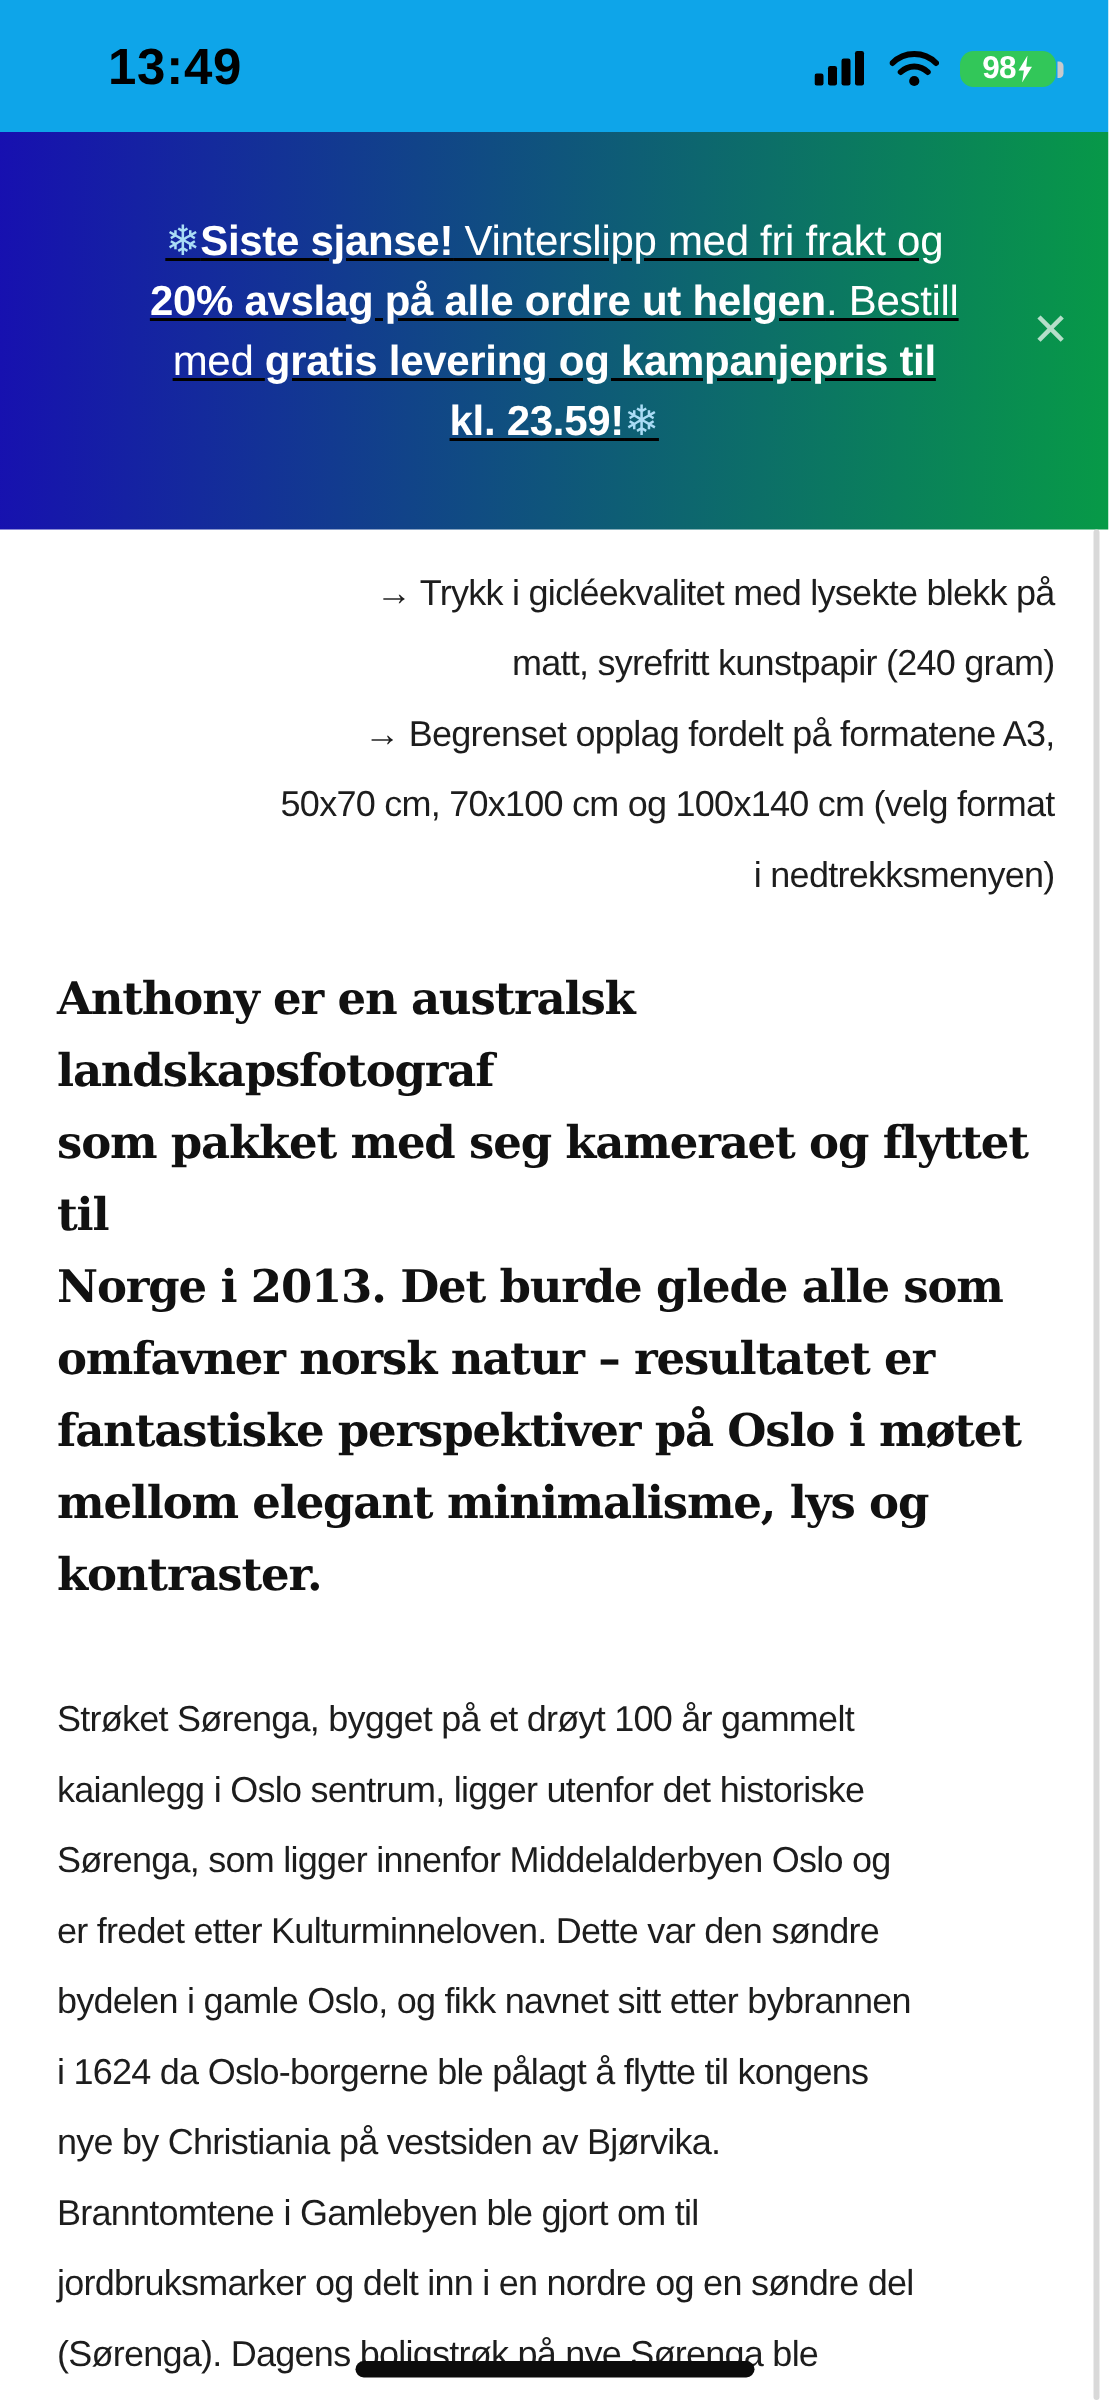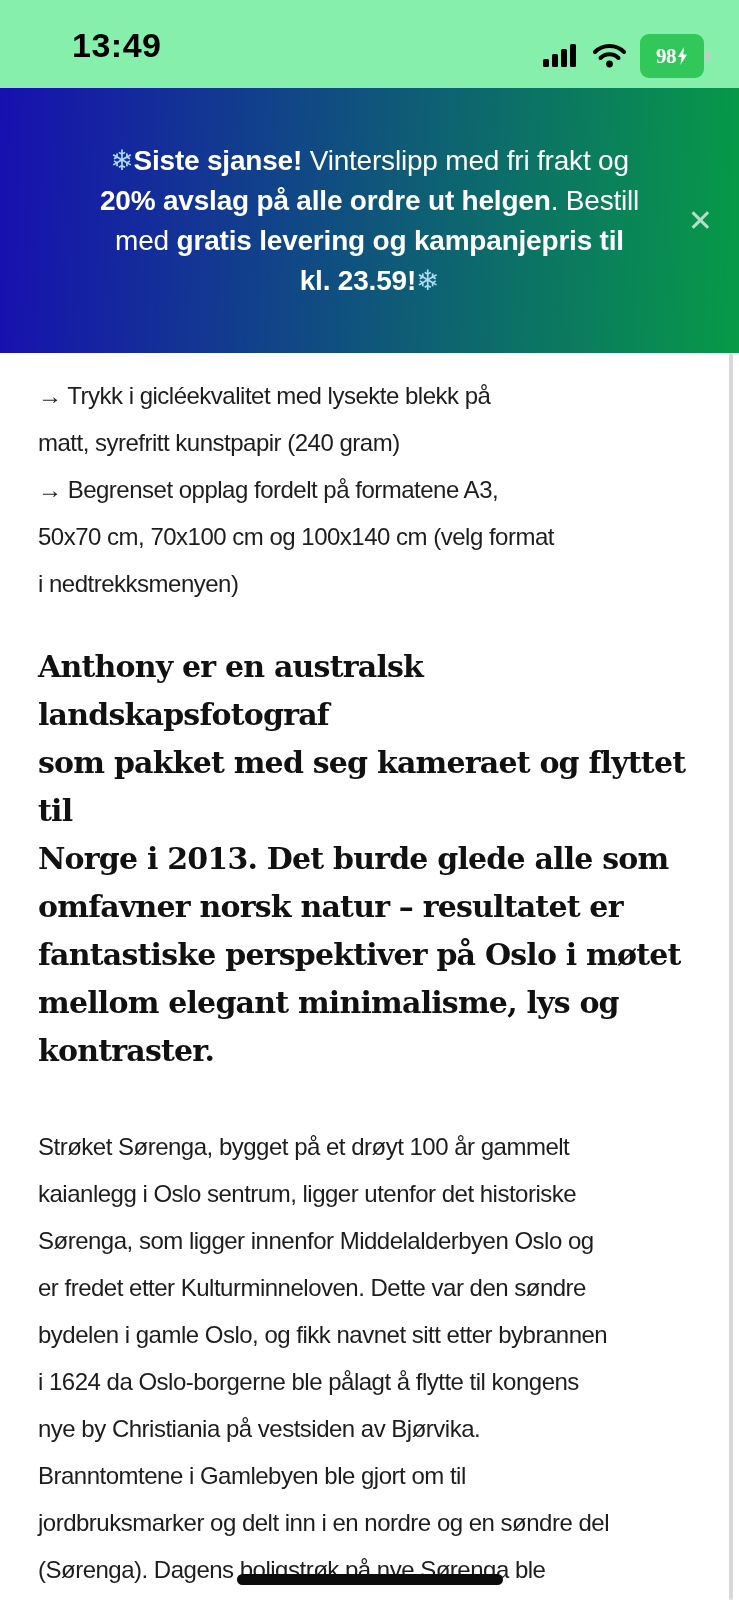--- a/index.html
+++ b/index.html
@@ -2,48 +2,48 @@
 <html><head>
 <meta charset="utf-8">
 <style>
   * { margin:0; padding:0; box-sizing:border-box; }
   html,body { width:739px; height:1600px; background:#ffffff; overflow:hidden;
               font-family:"Liberation Sans", sans-serif; }
   .screen { position:relative; width:739px; height:1600px; background:#fff; }
 
   
   .status-bar { position:absolute; top:0; left:0; width:739px; height:88px;
-                background:#86efac; }
+                background:#0ea5e9; }
   .sb-time { position:absolute; left:72px; top:26px; font-size:34px; font-weight:700;
              color:#000; letter-spacing:0.5px; }
   .sb-icons { position:absolute; right:30px; top:34px; display:flex; align-items:center; gap:14px; }
   .batt { display:flex; align-items:center; }
   .batt-pill { display:flex; align-items:center; justify-content:center; gap:1px;
-               width:64px; height:44px; border-radius:9px; background:#32c759;font-family:Liberation Serif, serif; }
+               width:64px; height:24px; border-radius:9px; background:#32c759; }
   .batt-pct { color:#fff; font-size:21px; font-weight:700; letter-spacing:-0.5px; }
   .batt-nub { width:4px; height:11px; background:#c9c9cc; border-radius:0 3px 3px 0; margin-left:1px; }
 
   
   .banner { position:absolute; top:88px; left:0; width:739px; height:265px;
             display:flex; align-items:center; justify-content:center; }
   .banner-msg { width:545px; text-align:center; color:#fff; font-size:28px;
                 line-height:40px; letter-spacing:-0.2px; }
   .banner-msg .bold { font-weight:700; }
   .banner-msg .regular { font-weight:400; }
   .banner-msg .emoji { color:#aadcf5; font-weight:400; }
   .banner-close { position:absolute; right:26px; top:50%; transform:translateY(-50%);
                   background:none; border:none; color:rgba(255,255,255,0.7);
                   font-size:30px; font-weight:300; line-height:1; cursor:pointer;
                   font-family:"Liberation Sans", sans-serif; }
 
   
   .content { position:absolute; top:353px; left:0; width:739px; padding:0 36px 0 38px; }
   .para { white-space:pre-line; color:#1d1d1d; }
   .para-bullets { margin-top:19px; font-size:24px; line-height:47px;
-                  letter-spacing:-0.5px; font-stretch:condensed; }
+                  letter-spacing:-0.5px; font-stretch:condensed;text-align:right; }
   .para-serif { margin-top:36px; font-family:"DejaVu Serif", serif; font-weight:700;
                 font-size:30px; line-height:48px; letter-spacing:-0.8px; color:#111; }
   .para-body { margin-top:48px; font-size:24px; line-height:47px;
                letter-spacing:-0.5px; font-stretch:condensed; }
 
   
   .scroll-track { position:absolute; top:353px; right:6px; width:4px; height:1247px;
                   background:#d9d9d9; border-radius:2px; }
   .home-indicator { position:absolute; top:1574px; left:237px; width:266px; height:11px;
                     border-radius:6px; background:#0c0c0c; }
@@ -72,21 +72,21 @@
           <span class="batt-pct">98</span>
           <svg width="11" height="18" viewBox="0 0 11 18">
             <path d="M7 0 L1 10 H4.6 L3.4 18 L10 7.5 H6.2 Z" fill="#fff"></path>
           </svg>
         </span>
         <span class="batt-nub"></span>
       </span>
     </span>
   </div>
 
-  <div class="banner" id="banner" style="background: linear-gradient(92deg, rgb(23, 16, 176) 0%, rgb(7, 154, 71) 100%);">
+  <div class="banner" id="banner" style="background: linear-gradient(92deg, rgb(23, 16, 176) 0%, rgb(7, 154, 71) 100%); text-decoration: underline;">
     <div class="banner-msg" id="banner-msg" style="color: rgb(255, 255, 255);"><span class="emoji">❄</span><span class="bold">Siste sjanse!</span><span class="regular"> Vinterslipp med fri frakt og </span><span class="bold">20% avslag på alle ordre ut helgen</span><span class="regular">. Bestill med </span><span class="bold">gratis levering og kampanjepris til kl. 23.59!</span><span class="emoji">❄</span></div>
     <button class="banner-close">✕</button>
   </div>
 
   <div class="content">
     <p class="para para-bullets">→ Trykk i gicléekvalitet med lysekte blekk på
 matt, syrefritt kunstpapir (240 gram)
 → Begrenset opplag fordelt på formatene A3,
 50x70 cm, 70x100 cm og 100x140 cm (velg format
 i nedtrekksmenyen)</p>

